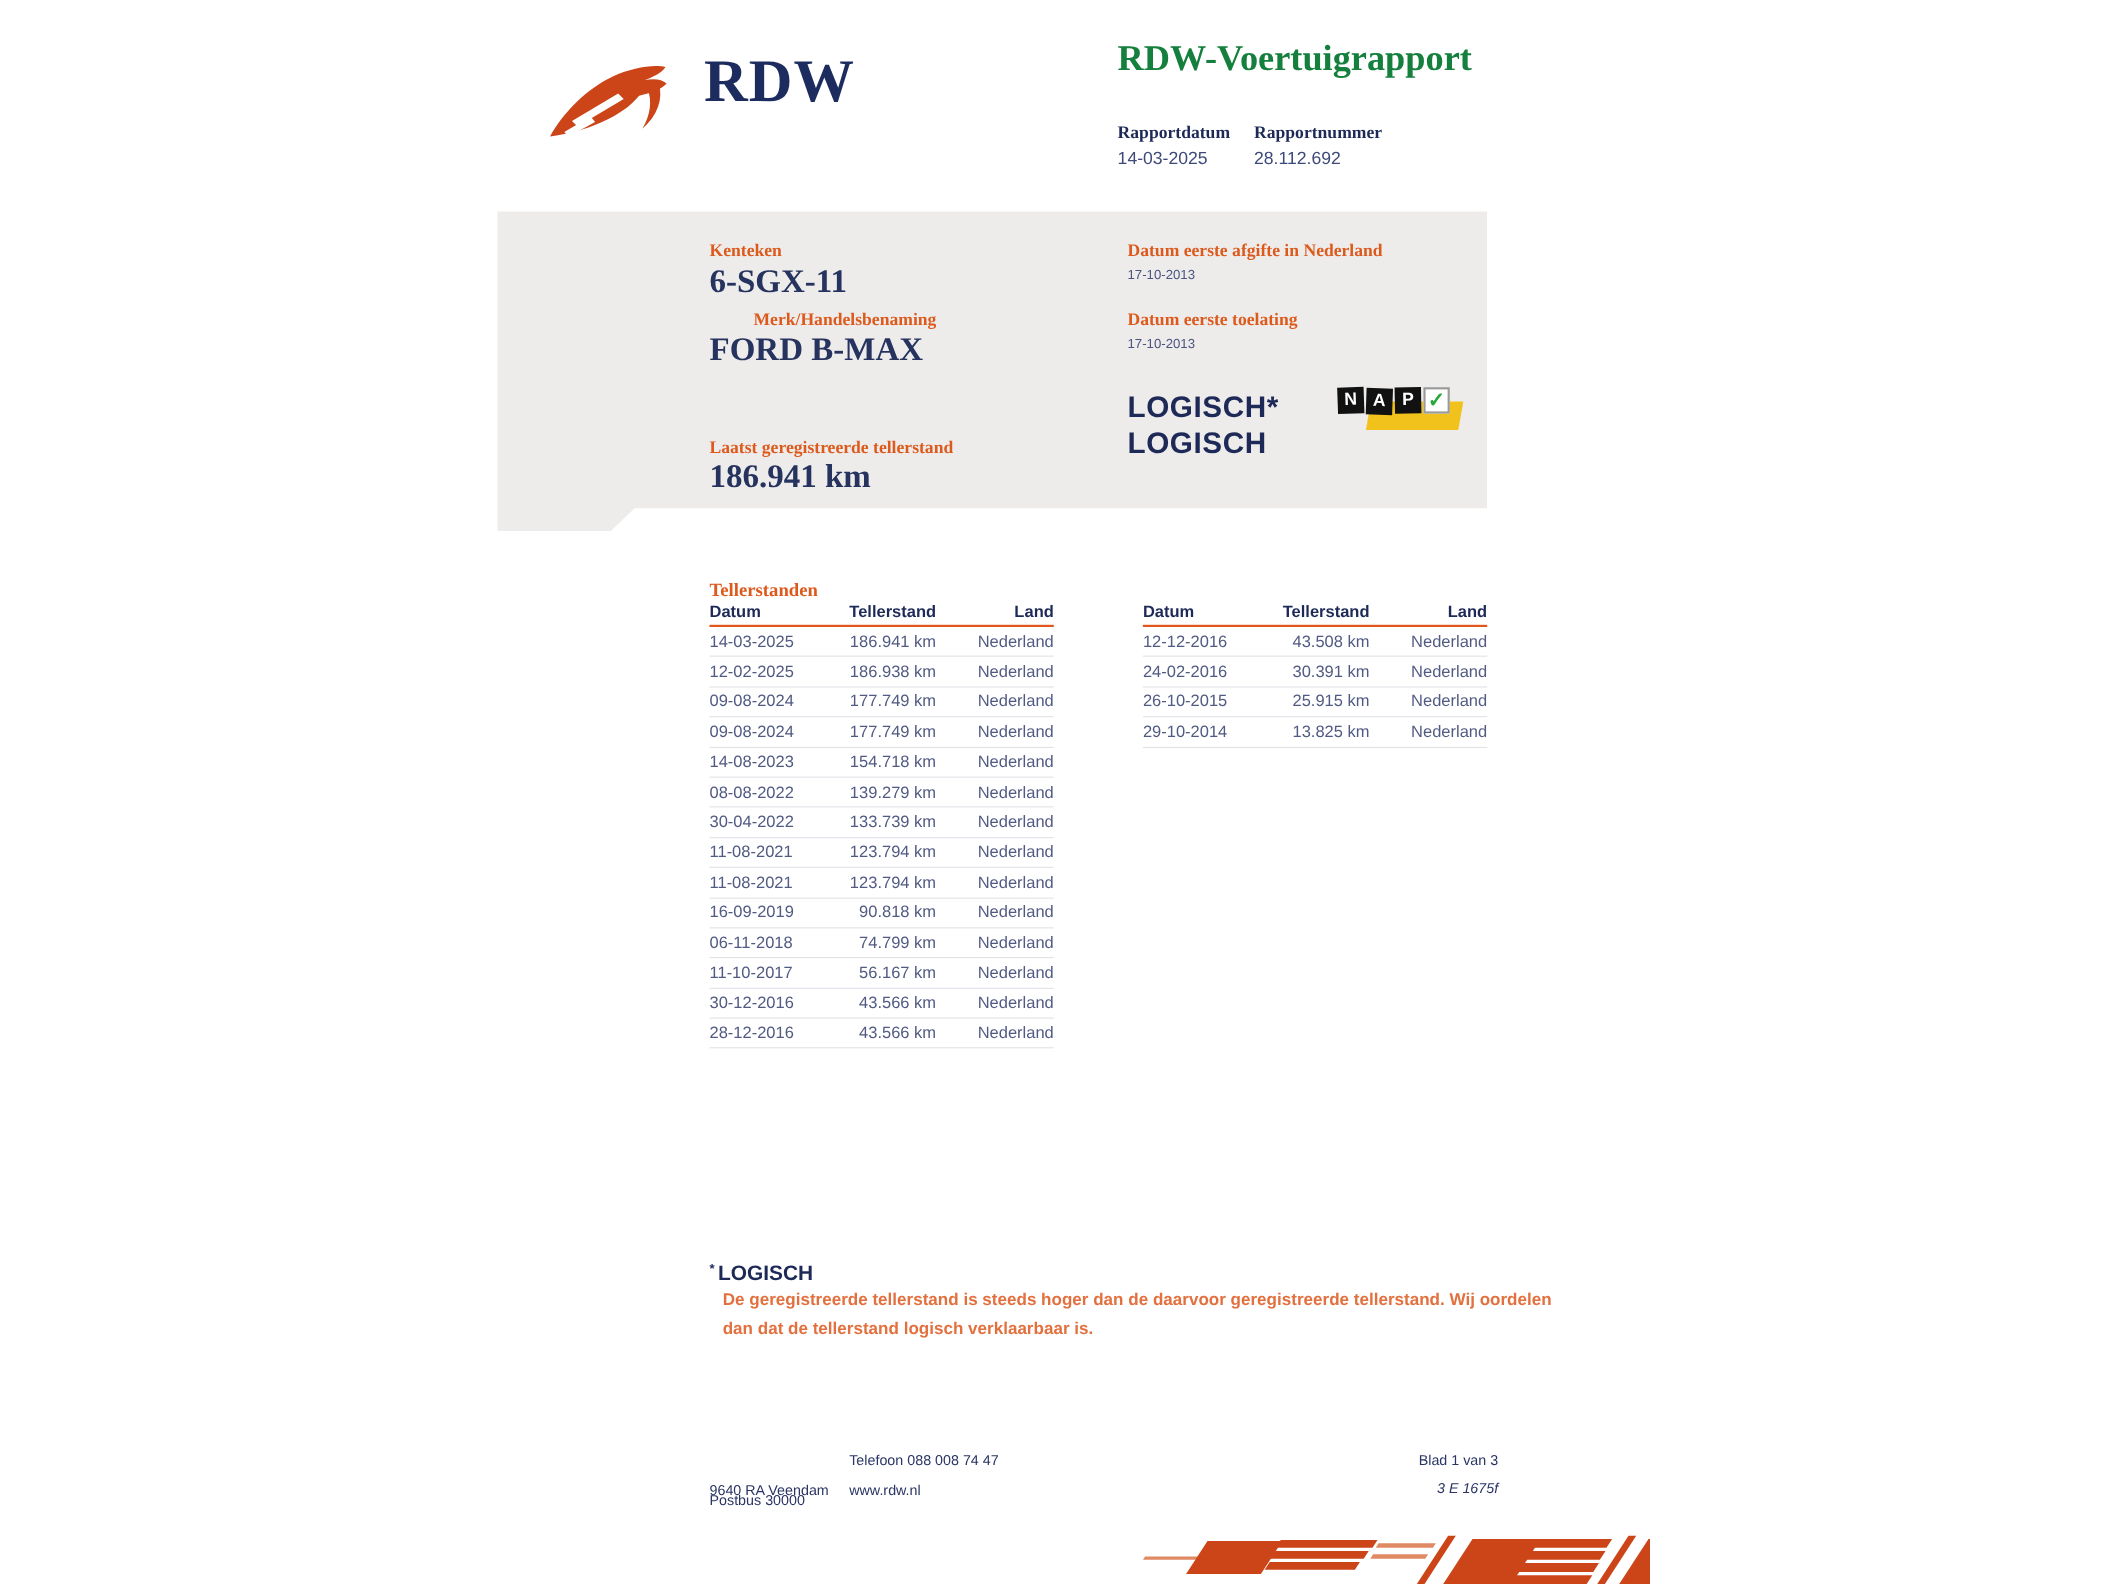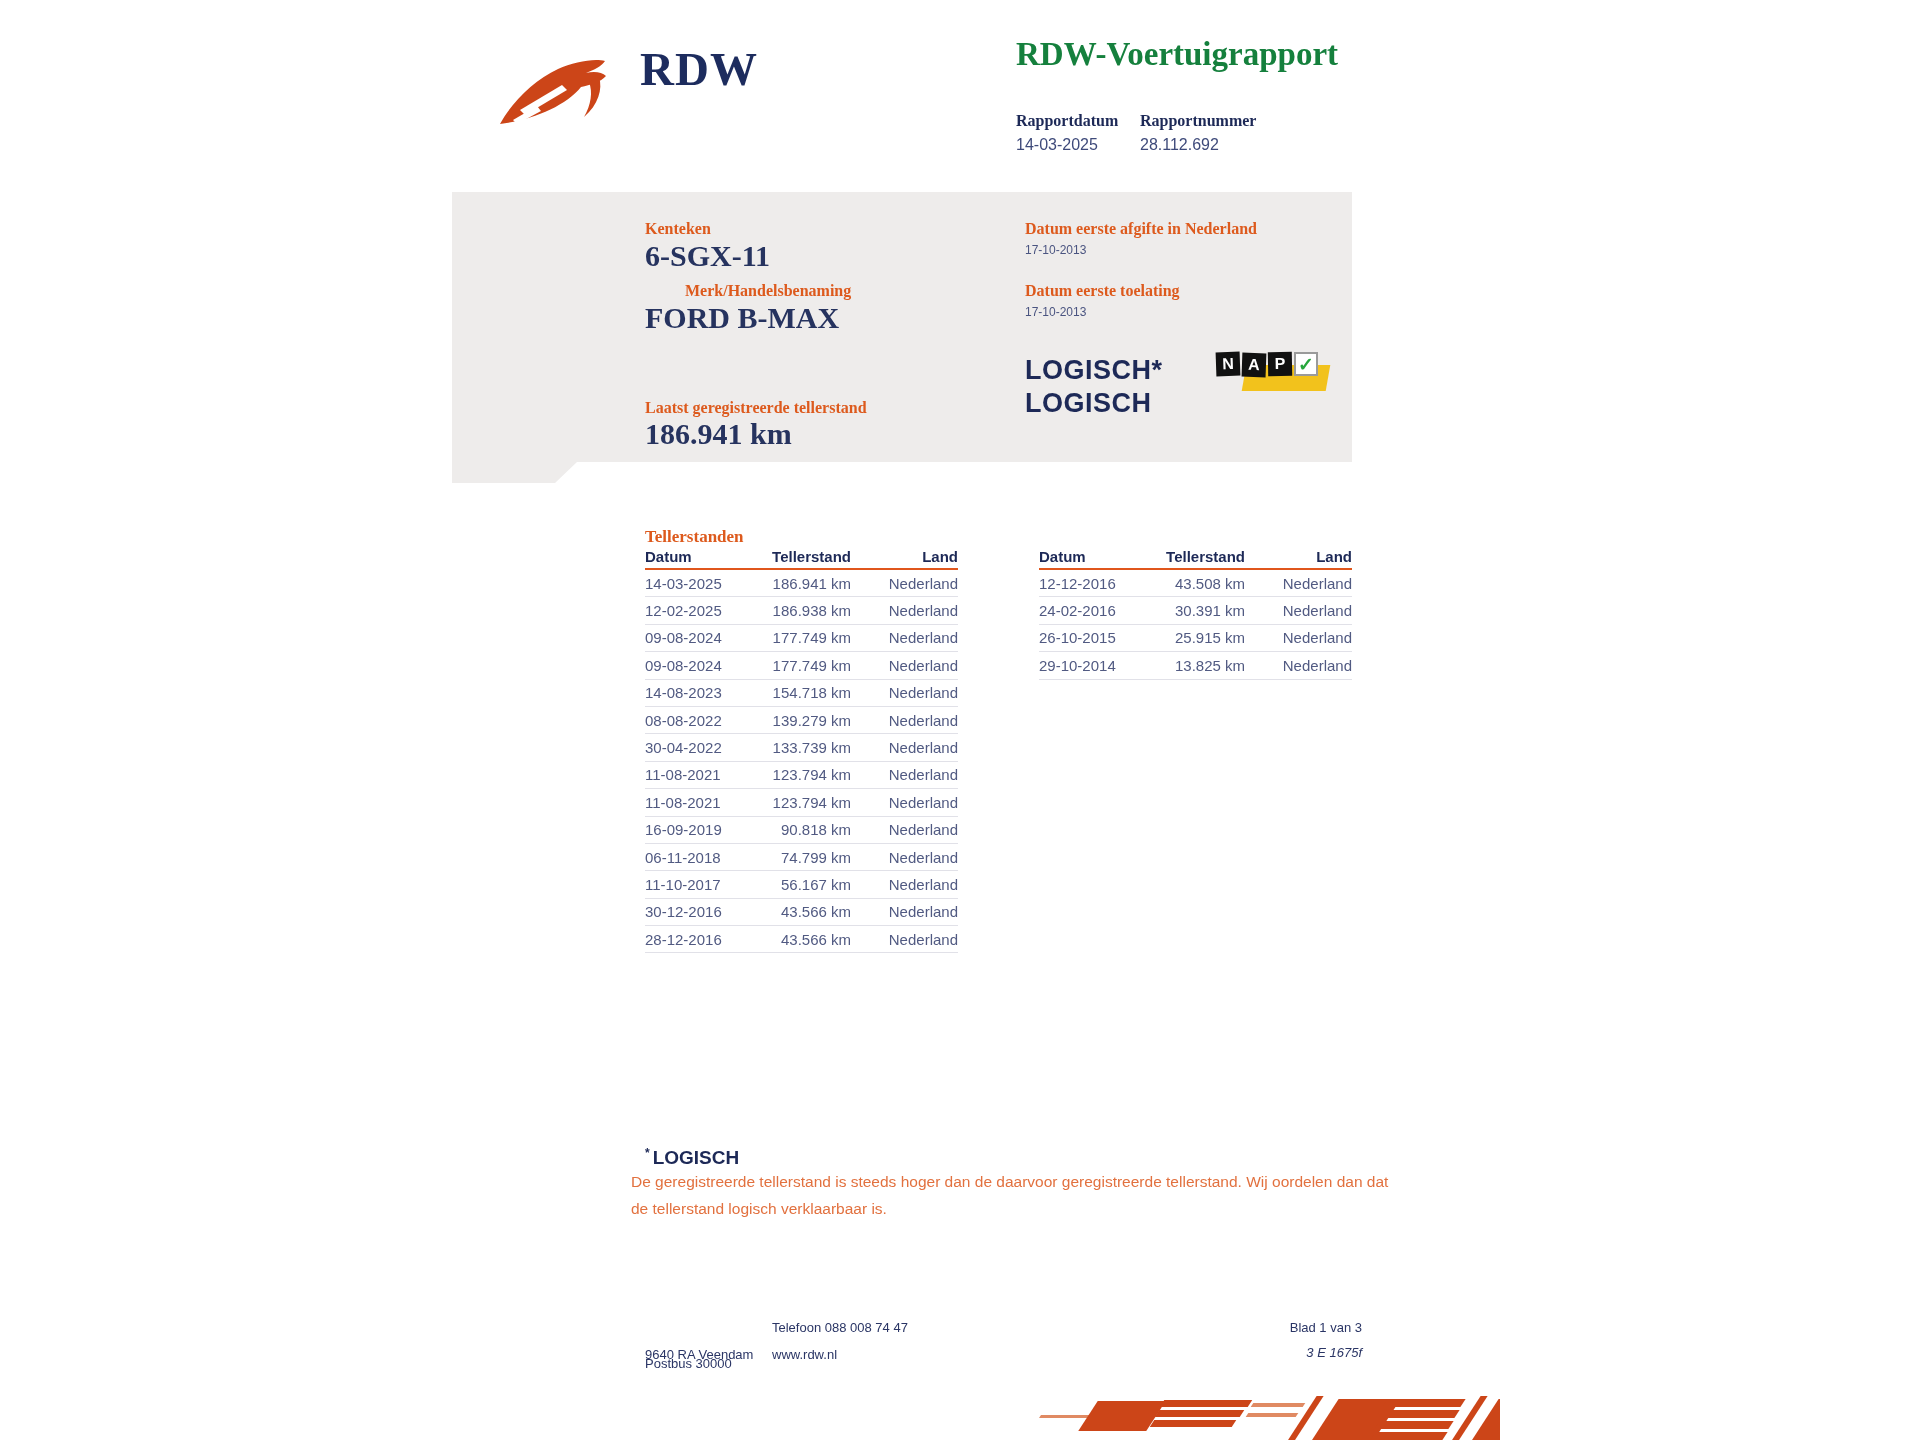--- a/index.html
+++ b/index.html
@@ -2,21 +2,21 @@
 <html><head>
 <meta charset="utf-8">
 <style>
   * { margin:0; padding:0; box-sizing:border-box; }
   html,body { width:1920px; height:1440px; background:#ffffff; overflow:hidden; }
   body { font-family:"Liberation Sans", sans-serif; position:relative; }
   .abs { position:absolute; }
 
   
   .wordmark { left:640px; top:42px; font-family:"Liberation Serif", serif; font-weight:bold;
-              font-size:47px; color:#1d2c5e; letter-spacing:1px; }
+              font-size:55px; color:#1d2c5e; letter-spacing:1px; }
   .doc-title { left:1016px; top:36px; font-family:"Liberation Serif", serif; font-weight:bold;
                font-size:33px; color:#15803d; }
   .meta-label { font-family:"Liberation Serif", serif; font-weight:bold; font-size:16px; color:#1d2957; }
   .meta-value { font-size:16px; color:#3e4a7a; }
 
   
   .panel { left:452px; top:192px; width:900px; height:291px; background:#eeeceb;
            clip-path: polygon(0 0, 900px 0, 900px 270px, 125px 270px, 103px 291px, 0 291px); }
   .field-label { font-family:"Liberation Serif", serif; font-weight:bold; font-size:16px; color:#dd5a1d; }
   .field-value-serif { font-family:"Liberation Serif", serif; font-weight:600; font-size:30px; color:#26335f; }
@@ -42,21 +42,21 @@
   .thead { display:flex; align-items:flex-end; height:22px; border-bottom:2px solid #e0561c;
            font-weight:bold; color:#1d2957; padding-bottom:3px; }
   .trow { display:flex; align-items:center; height:27.4px; border-bottom:1px solid #e1e1e8; }
   .c-datum { width:118px; text-align:left; }
   .c-teller { width:88px; text-align:right; }
   .c-land { flex:1; text-align:right; }
 
   
   .expl-head { left:645px; top:1146px; font-weight:bold; font-size:19px; color:#1d2957; }
   .expl-star { font-size:12px; vertical-align:7px; margin-right:3px; }
-  .expl-body { left:631px; top:1168px; width:768px; font-size:15.5px; line-height:27px; color:#e2713f; }
+  .expl-body { left:657px; top:1168px; width:768px; font-size:15.5px; line-height:27px; color:#e2713f;font-weight:bold; }
 
   
   .foot { font-size:13px; color:#2a3565; }
   .foot-right { left:1162px; width:200px; text-align:right; }
   .italic { font-style:italic; }
 
   
   .flag { left:1030px; top:1396px; width:470px; height:44px; overflow:hidden; }
   .flag i { position:absolute; display:block; background:#cc4518; transform:skewX(-33deg); }
   .flag i.lt { background:#e08a63; }

